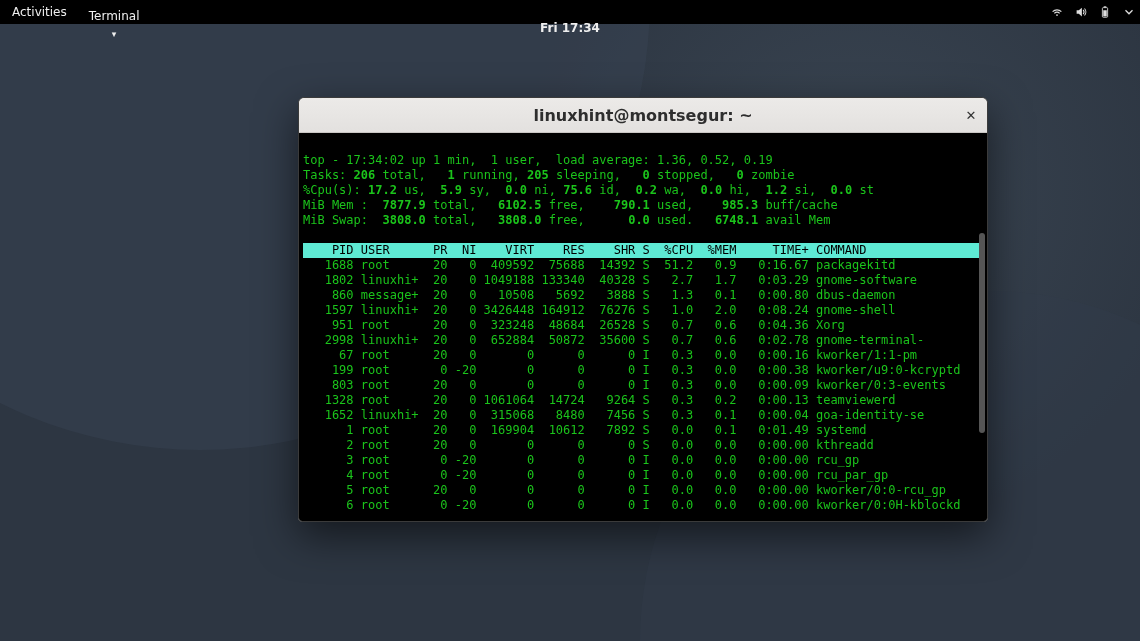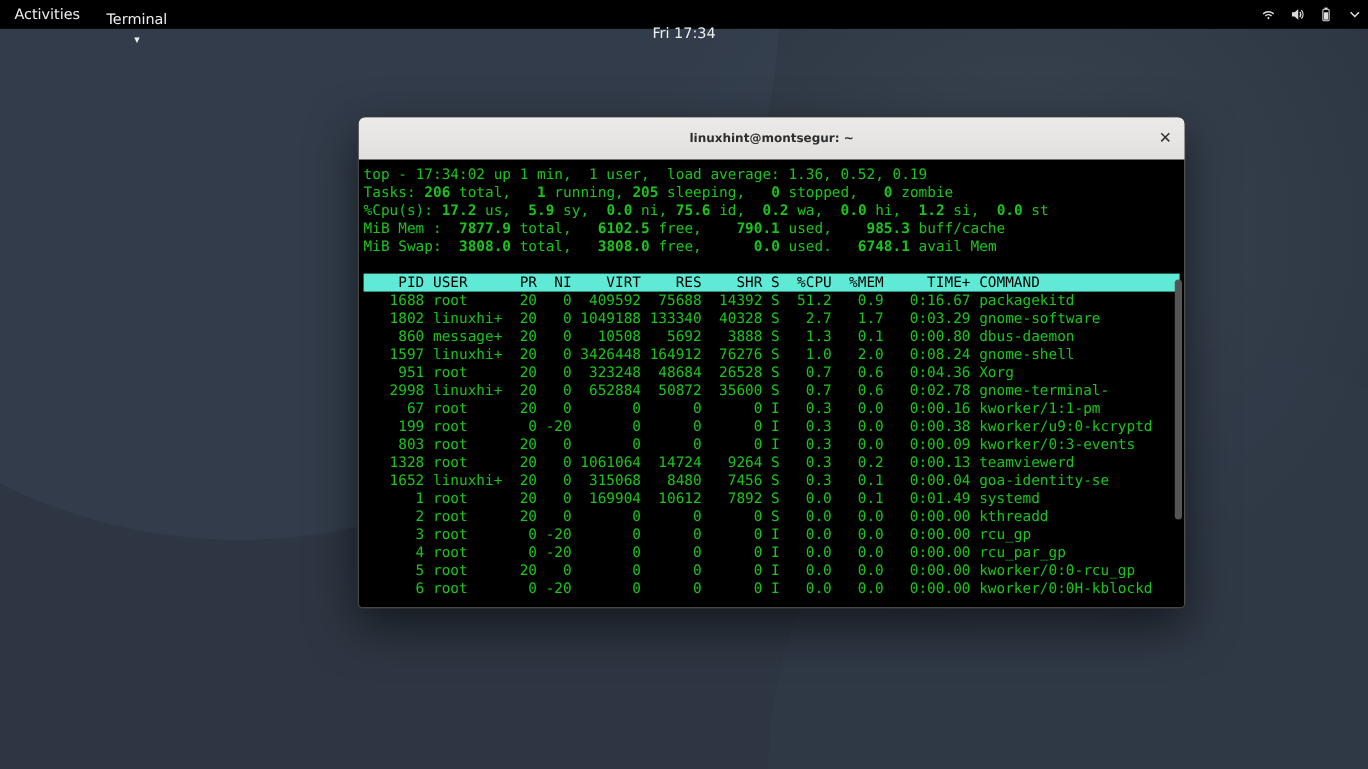--- a/index.html
+++ b/index.html
@@ -50,21 +50,21 @@
     font-size: 12px;
     z-index: 10;
     padding: 0 4px;
   }
   .topbar .left, .topbar .center, .topbar .right {
     display: flex;
     align-items: center;
     gap: 6px;
   }
   .topbar .left { flex: 1; justify-content: flex-start; }
-  .topbar .center { flex: 0 0 auto; font-weight: 400; margin-top: 32px; }
+  .topbar .center { flex: 0 0 auto; font-weight: 700; margin-top: 32px; }
   .topbar .right { flex: 1; justify-content: flex-end; gap: 10px; }
   .tb-item {
     padding: 2px 8px;
     border-radius: 3px;
     cursor: default;
   }
   .app-ind { display: flex; align-items: center; gap: 6px; flex-direction: column; }
   .app-arrow { font-size: 9px; }
   .tray-icon svg { width: 14px; height: 14px; display: block; }
 
@@ -87,21 +87,21 @@
     background: linear-gradient(#eceae8, #e3e1df);
     border-bottom: 1px solid #c9c6c3;
     border-radius: 6px 6px 0 0;
     display: flex;
     align-items: center;
     position: relative;
   }
   .titlebar-title {
     flex: 1;
     text-align: center;
-    font-size: 10px;
+    font-size: 16px;
     font-weight: 600;
     color: #2e2e2e;
   }
   .close-btn {
     position: absolute;
     right: 6px;
     top: 7px;
     width: 20px;
     height: 20px;
     border-radius: 3px;
@@ -112,21 +112,21 @@
     font-size: 13px;
     cursor: default;
   }
 
   .term-body {
     background: #000;
     color: #1bc41b;
     font-family: "DejaVu Sans Mono", "Liberation Mono", monospace;
     font-size: 12px;
     line-height: 15px;
-    padding: 5px 4px 8px 4px;
+    padding: 20px 4px 8px 4px;
     white-space: pre;
     border-radius: 0 0 3px 3px;
     position: relative;
   }
   .scrollbar {
     position: absolute;
     right: 2px;
     top: 100px;
     width: 6px;
     height: 200px;

